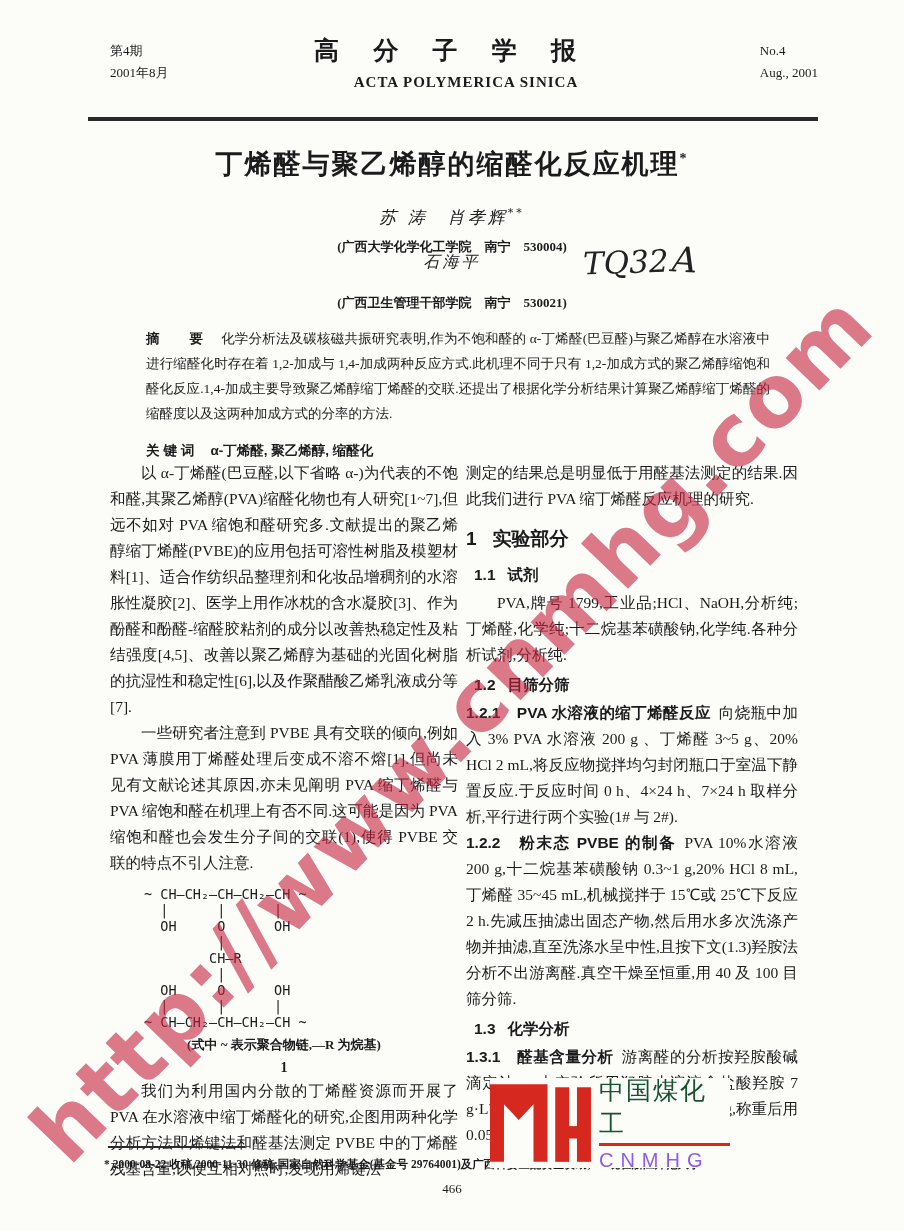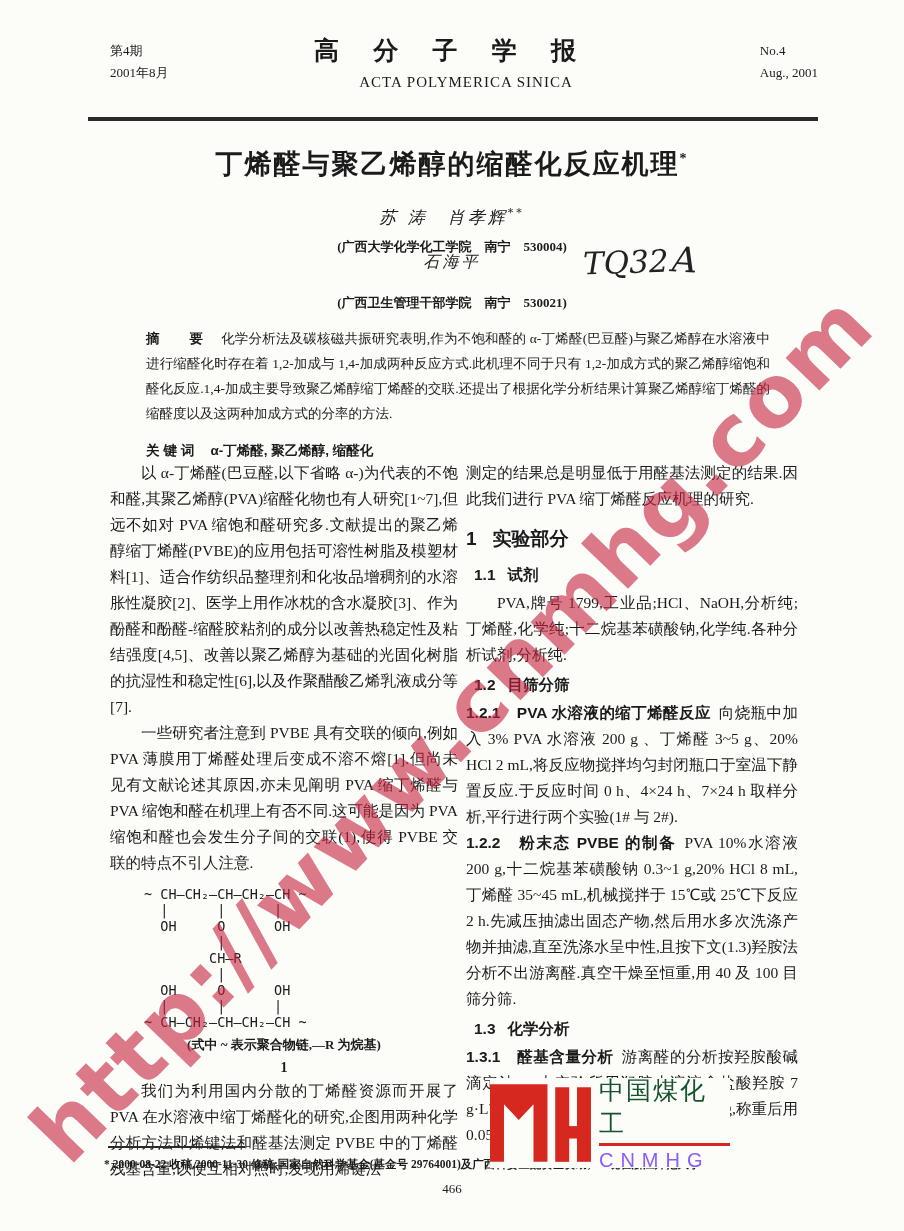--- a/index.html
+++ b/index.html
@@ -2,21 +2,21 @@
 <html><head>
 <meta charset="utf-8">
 <style>
   html,body{margin:0;padding:0;background:#9a9a9a;}
   .page{position:relative;width:904px;height:1231px;margin:0 auto;background:#fcfcf9;
         font-family:"Liberation Serif",serif;color:#1b1b1b;overflow:hidden;}
   
   .hdr-left{position:absolute;left:110px;top:40px;font-size:13px;line-height:22px;}
   .hdr-center{position:absolute;left:0;top:34px;width:100%;text-align:center;}
   .journal-cn{font-size:25px;font-weight:bold;letter-spacing:14px;}
-  .journal-en{font-size:15px;font-weight:normal;letter-spacing:1px;margin-top:7px;padding-left:28px;}
+  .journal-en{font-size:15px;font-weight:bold;letter-spacing:1px;margin-top:7px;padding-left:28px;}
   .hdr-right{position:absolute;right:86px;top:40px;font-size:13px;line-height:22px;}
   .hdr-rule{position:absolute;left:88px;top:117px;width:730px;height:4px;background:#2a2a2a;}
   
   .title{position:absolute;left:0;top:146px;width:100%;text-align:center;font-size:27px;font-weight:bold;letter-spacing:2px;}
   .title sup{font-size:14px;}
   .authors{position:absolute;left:0;top:206px;width:100%;text-align:center;font-size:17px;letter-spacing:3px;
            font-family:"DejaVu Serif",serif;font-style:italic;}
   .authors sup{font-size:11px;}
   .affil{position:absolute;left:0;width:100%;text-align:center;font-size:13px;font-weight:bold;}
   .affil1{top:238px;}

